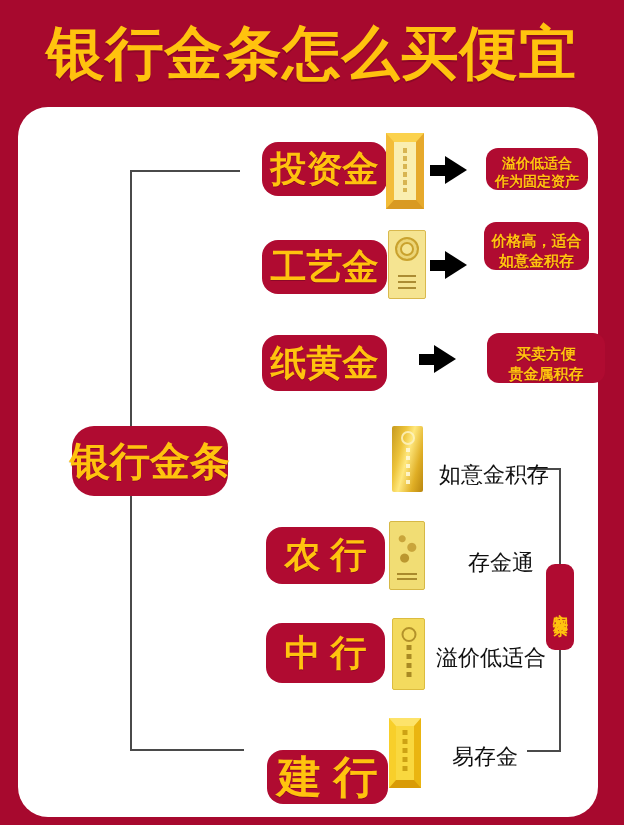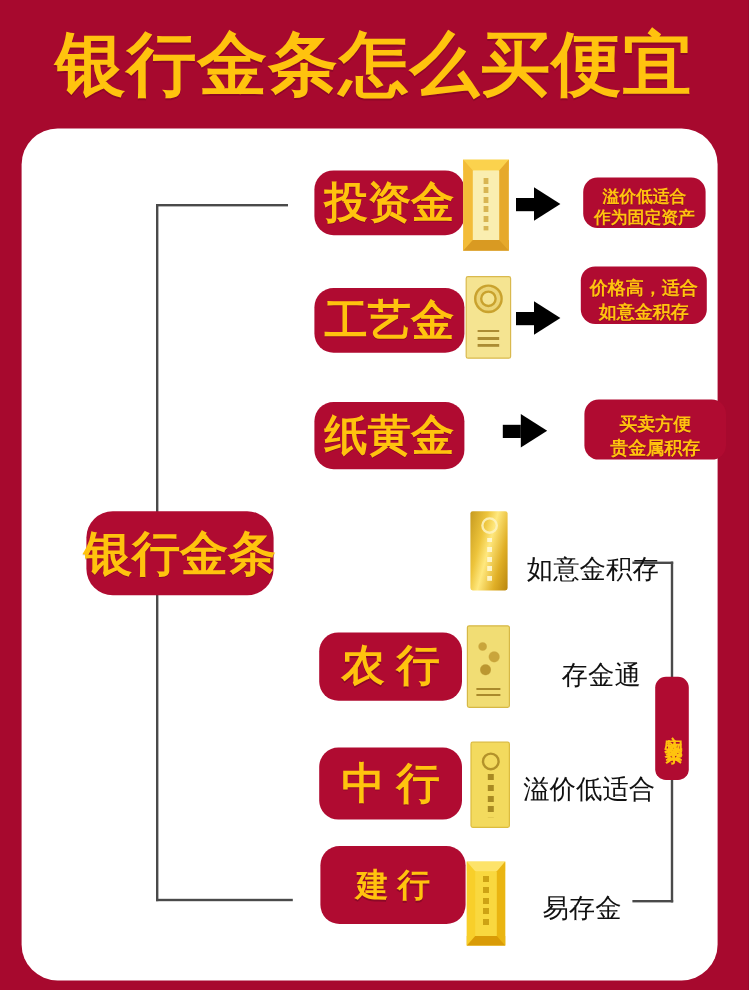--- a/index.html
+++ b/index.html
@@ -36,21 +36,21 @@
     text-shadow:0 1px 0 rgba(0,0,0,.2);
     margin-left:24px;
   }
   .root-node{left:48px;top:426px;width:156px;height:70px;font-size:40px;border-radius:22px;text-align:center;}
   .n1{left:238px;top:142px;width:125px;height:54px;font-size:36px;}
   .n2{left:238px;top:240px;width:125px;height:54px;font-size:36px;}
   .n3{left:238px;top:335px;width:125px;height:56px;font-size:36px;}
   .n4{left:242px;top:431px;width:113px;height:61px;font-size:36px;}
   .n5{left:242px;top:527px;width:119px;height:57px;font-size:36px;}
   .n6{left:242px;top:623px;width:119px;height:60px;font-size:36px;text-align:center;}
-  .n7{left:243px;top:705px;width:121px;height:65px;font-size:27px;}
+  .n7{left:243px;top:750px;width:121px;height:54px;font-size:44px;}
   
   .goldbar{position:absolute;z-index:2;}
   .bar1{left:386px;top:133px;width:38px;height:76px;box-sizing:border-box;
         background:#faeeb0;
         border-top:9px solid #fbd24d;border-bottom:9px solid #d99a22;
         border-left:8px solid #f3bc38;border-right:8px solid #e6a92c;}
   .bar1::before{content:"";position:absolute;left:50%;top:6px;transform:translateX(-50%);
         width:4px;height:44px;
         background:repeating-linear-gradient(180deg,#d8b552 0 5px,transparent 5px 8px);}
   .bar2{left:388px;top:230px;width:36px;height:67px;background:#f5e491;border:1px solid #d9b94e;border-radius:2px;}

